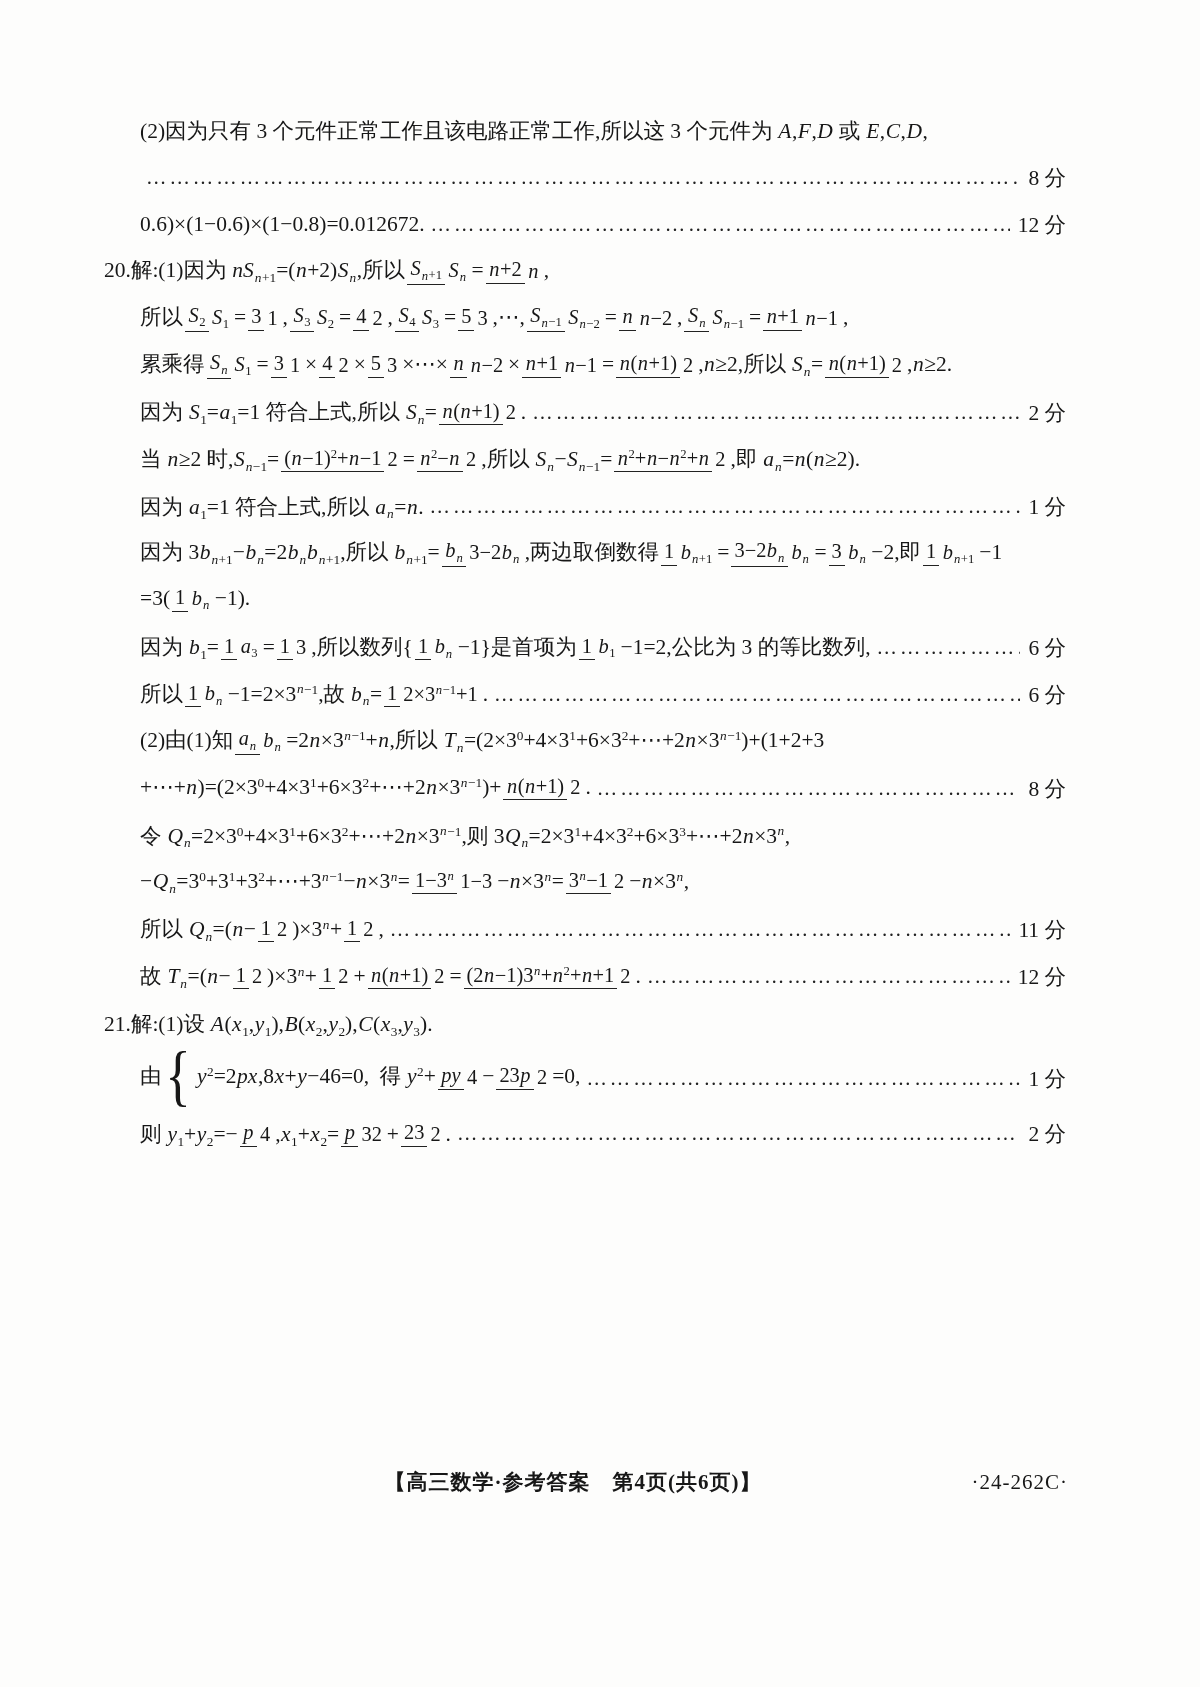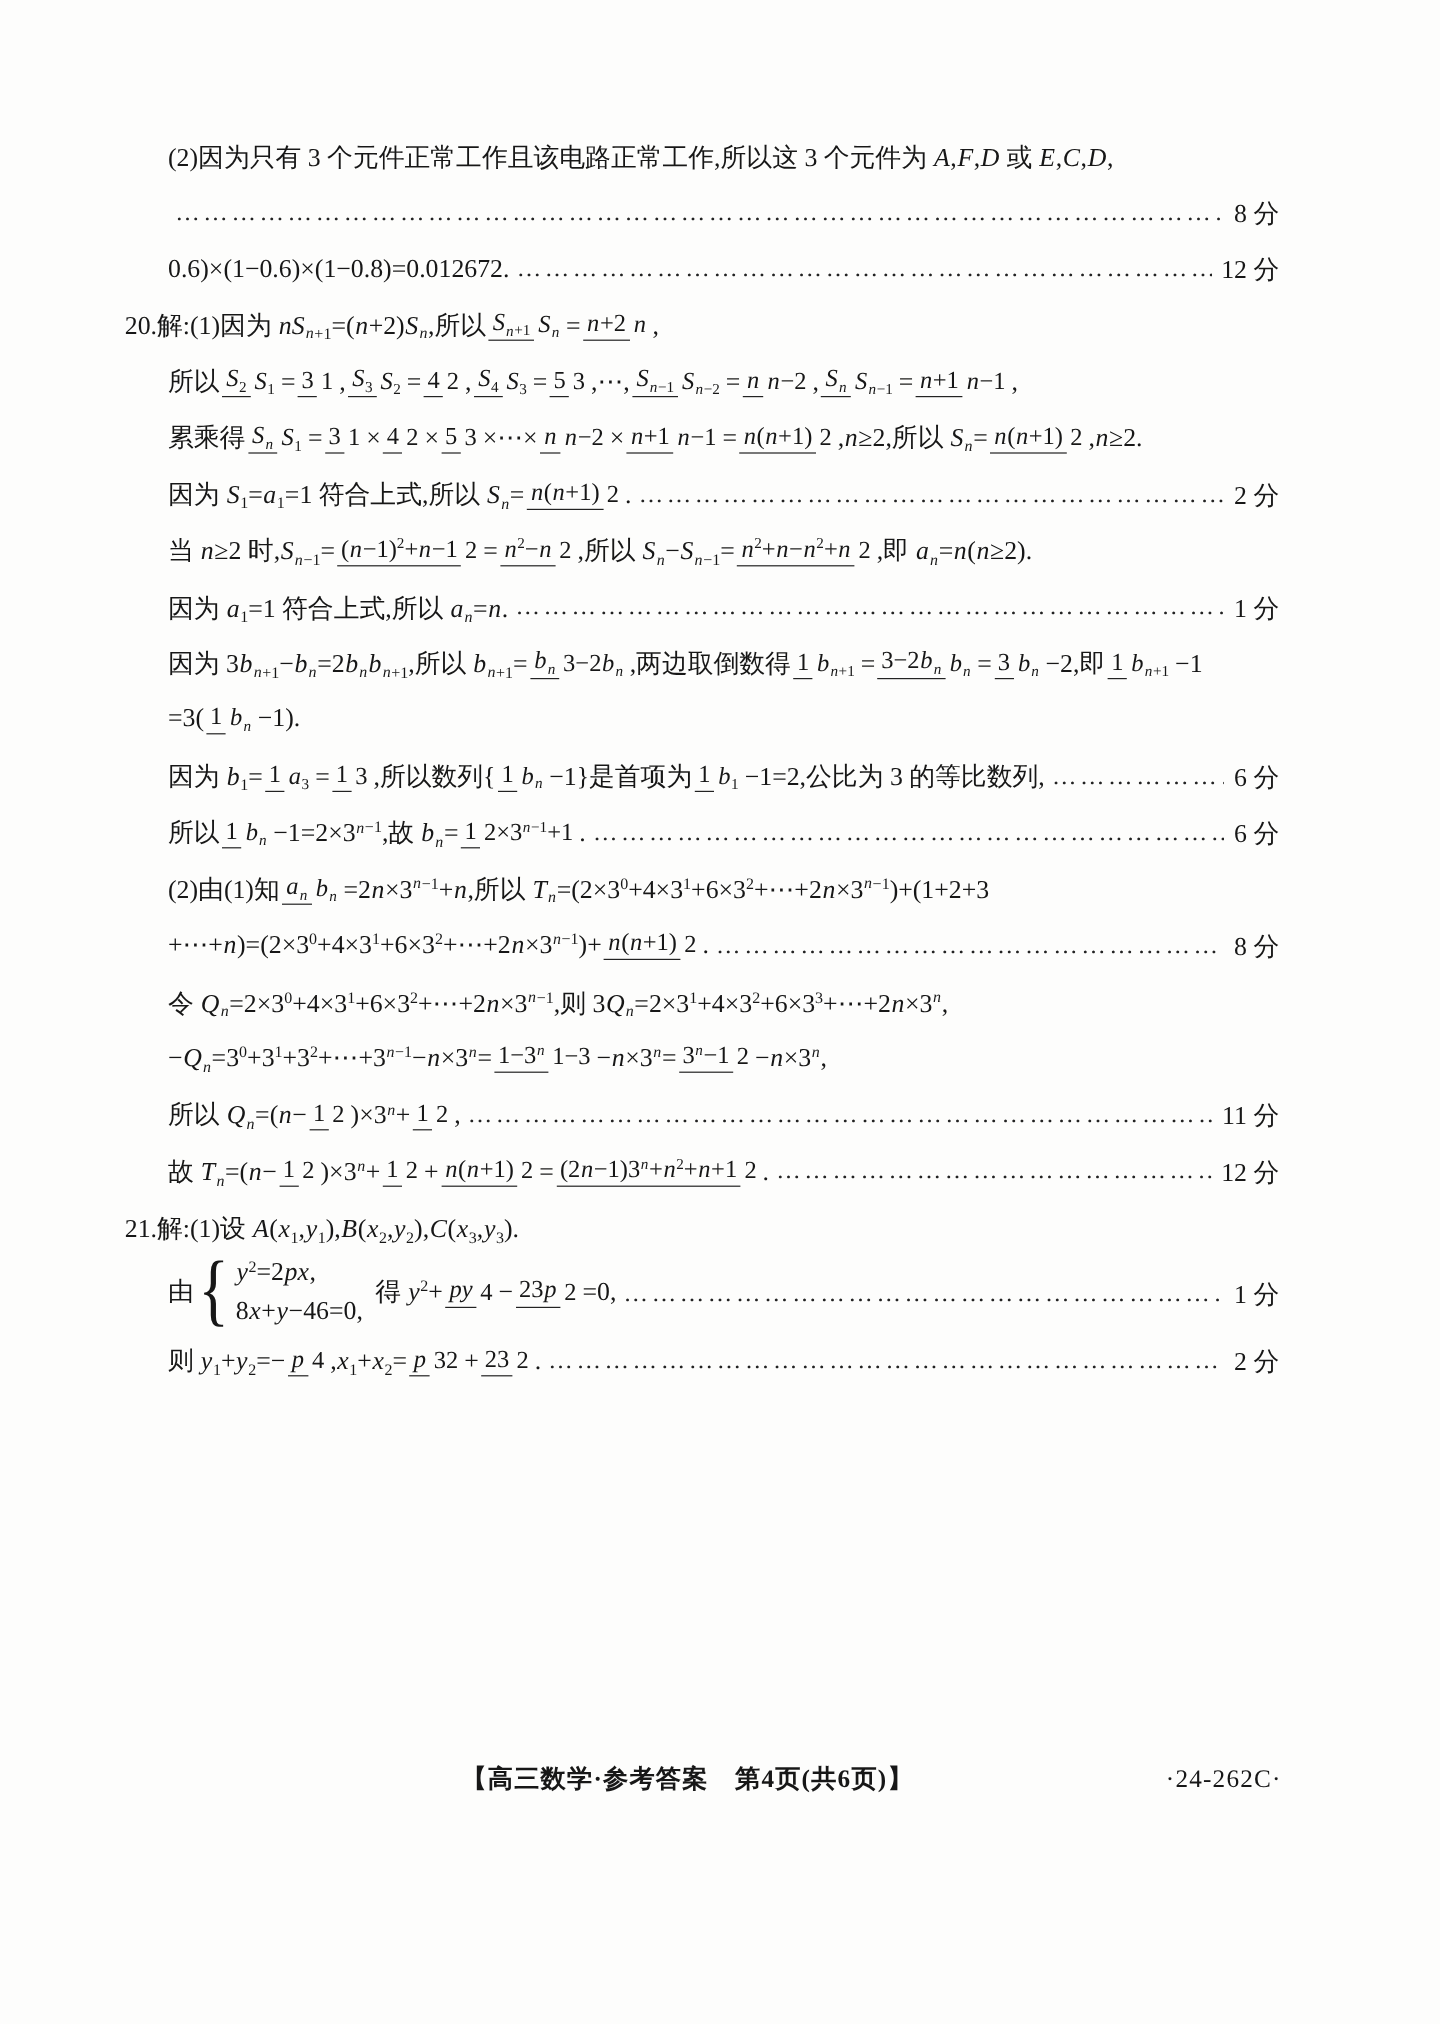--- a/index.html
+++ b/index.html
@@ -24,21 +24,21 @@
   sup{vertical-align:0.55em;}
   .frac{
     display:inline-flex;align-items:center;
     vertical-align:middle;margin:0 2px;font-size:0.95em;line-height:1.2;
     text-align:center;transform:translateY(-2px);
   }
   .frac>.num{padding:0 3px 1px;border-bottom:1.3px solid #222;}
   .frac>.den{padding:1px 3px 0;}
   .cases{display:inline-flex;align-items:center;vertical-align:middle;margin-right:5px;transform:translateY(-2px);}
   .cbrace{font-size:3.1em;font-weight:400;line-height:0.85;margin-right:3px;transform:scaleX(0.8);}
-  .crows{display:inline-flex;flex-direction:column;align-items:flex-start;row-gap:7px;}
+  .crows{display:inline-flex;flex-direction:row;align-items:flex-start;row-gap:24px;}
   .footer{position:absolute;left:92px;top:1468px;width:962px;font-size:21px;}
   .footer-center{display:block;text-align:center;font-weight:bold;letter-spacing:1px;}
   .footer-code{position:absolute;right:-14px;top:2px;font-weight:normal;letter-spacing:1px;}
 </style>
 </head>
 <body>
 
 <div class="page">
   <div class="doc">
       <div class="line in1">

